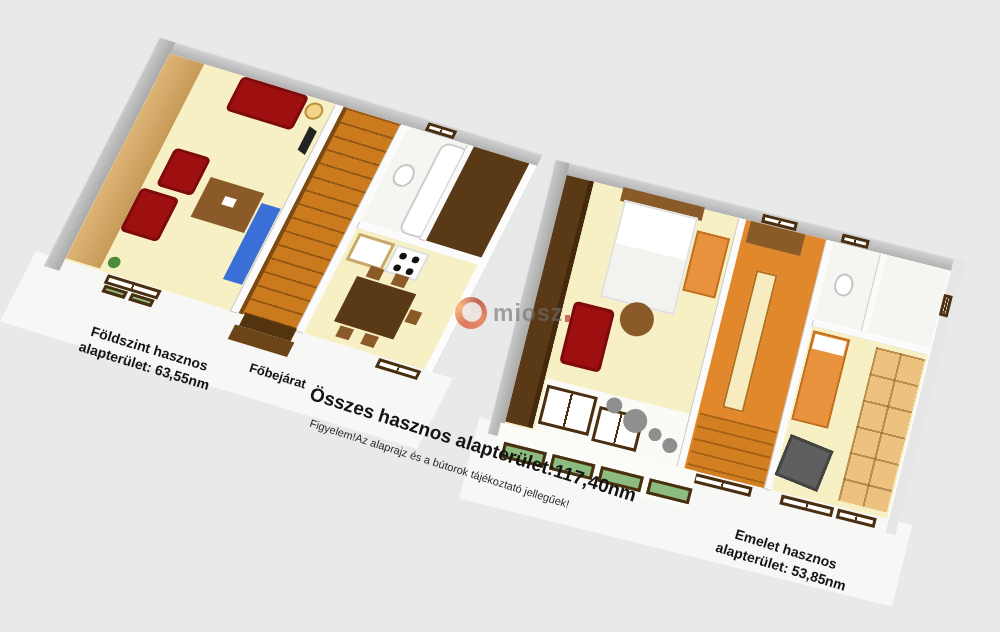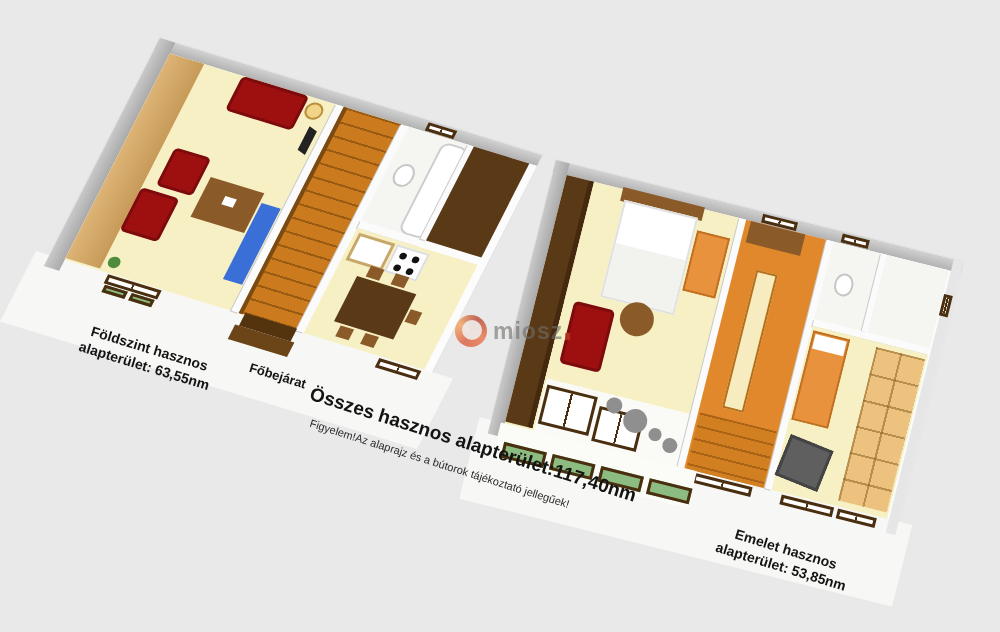--- a/index.html
+++ b/index.html
@@ -151,21 +151,21 @@
     <div class="abs win" style="left:300px;top:270px;width:54px;height:10px;"></div>
     <div class="abs win" style="left:358px;top:270px;width:40px;height:10px;"></div>
 
     <div class="abs" style="left:10px;top:268px;width:202px;height:38px;background:#fbfbf8;"></div>
     <div class="abs planter" style="left:18px;top:286px;width:44px;height:16px;"></div>
     <div class="abs planter" style="left:68px;top:286px;width:44px;height:16px;"></div>
     <div class="abs planter" style="left:118px;top:286px;width:44px;height:16px;"></div>
     <div class="abs planter" style="left:168px;top:286px;width:44px;height:16px;"></div>
   </div>
 
-  <div class="wm" style="left:455px;top:297px;margin-top:18px;">
+  <div class="wm" style="left:455px;top:297px;">
     <div class="wm-logo"></div>
     <div class="wm-text">miosz</div>
     <div class="wm-accent"></div>
   </div>
 
   <div class="label" style="left:84px;top:320px;width:142px;text-align:center;font-size:14px;transform:rotate(17deg);">
     <span style="display:block;">Földszint hasznos</span>
     <span style="display:block;">alapterület: 63,55nm</span>
   </div>
 

